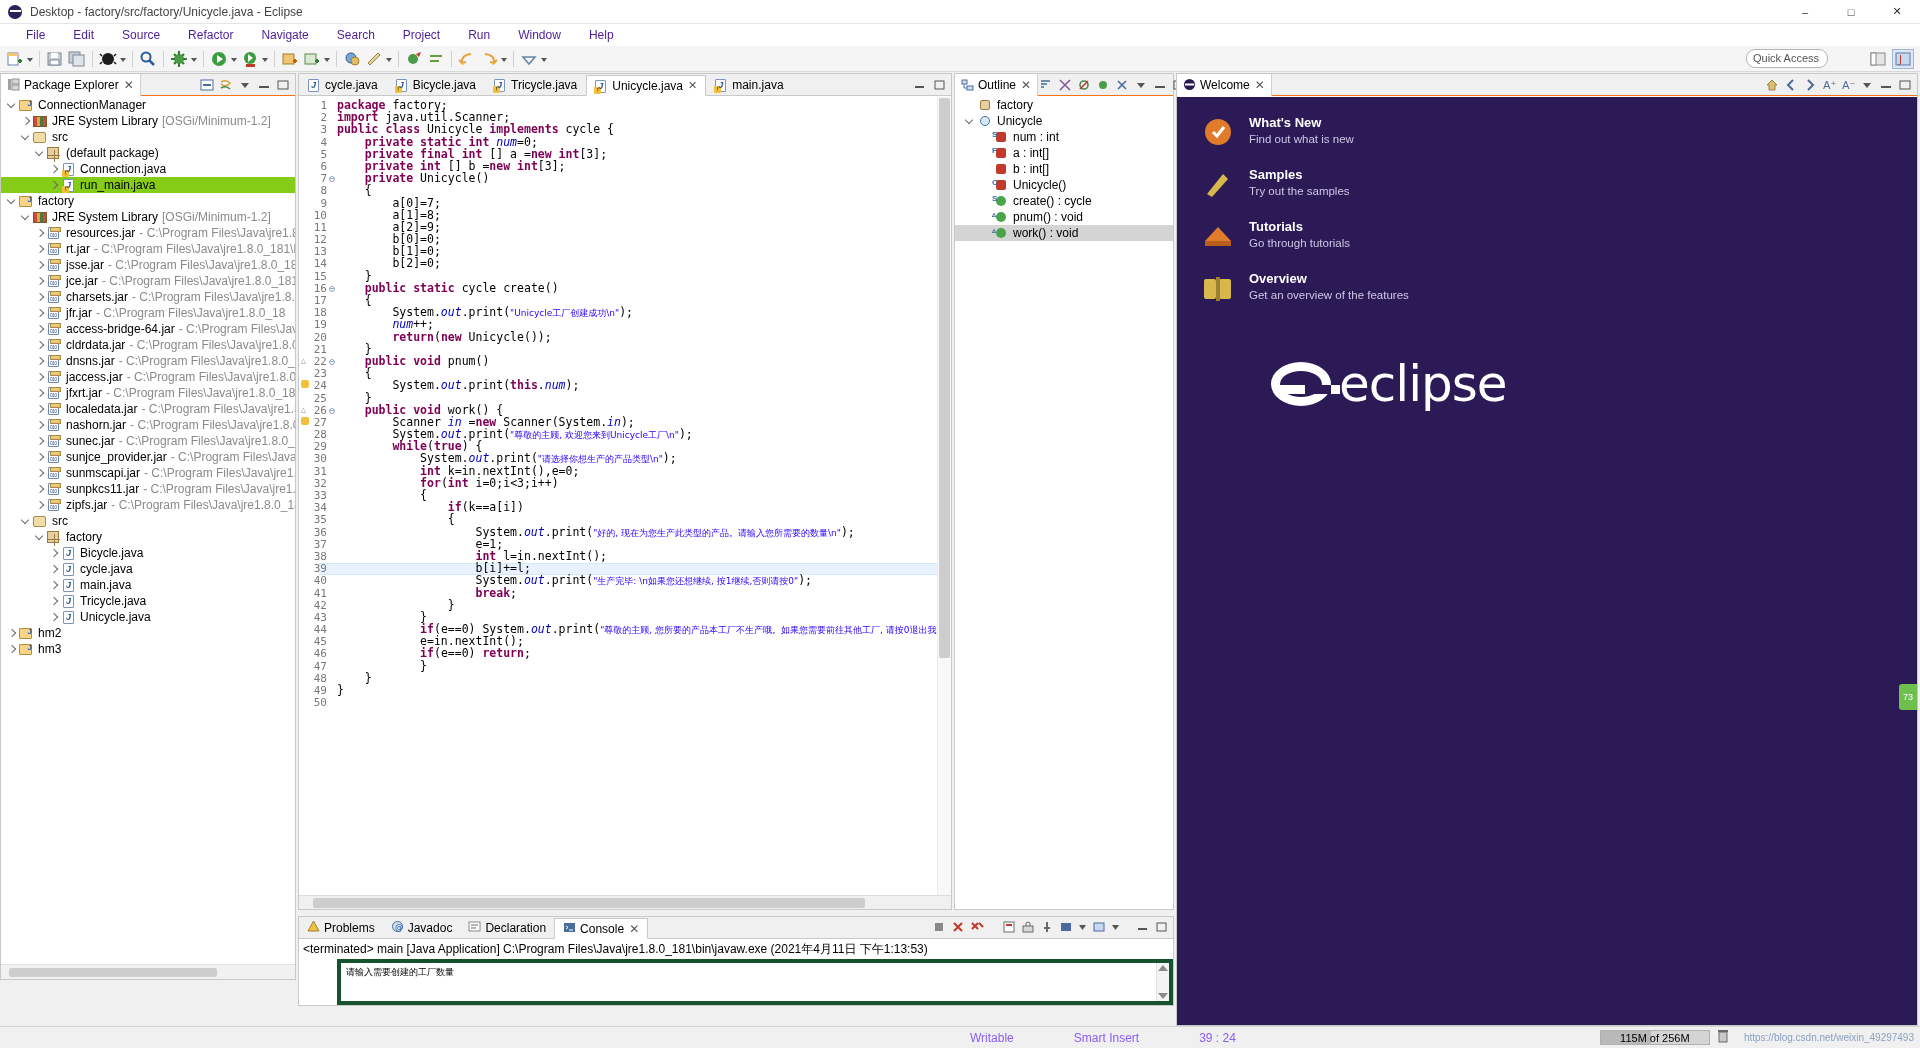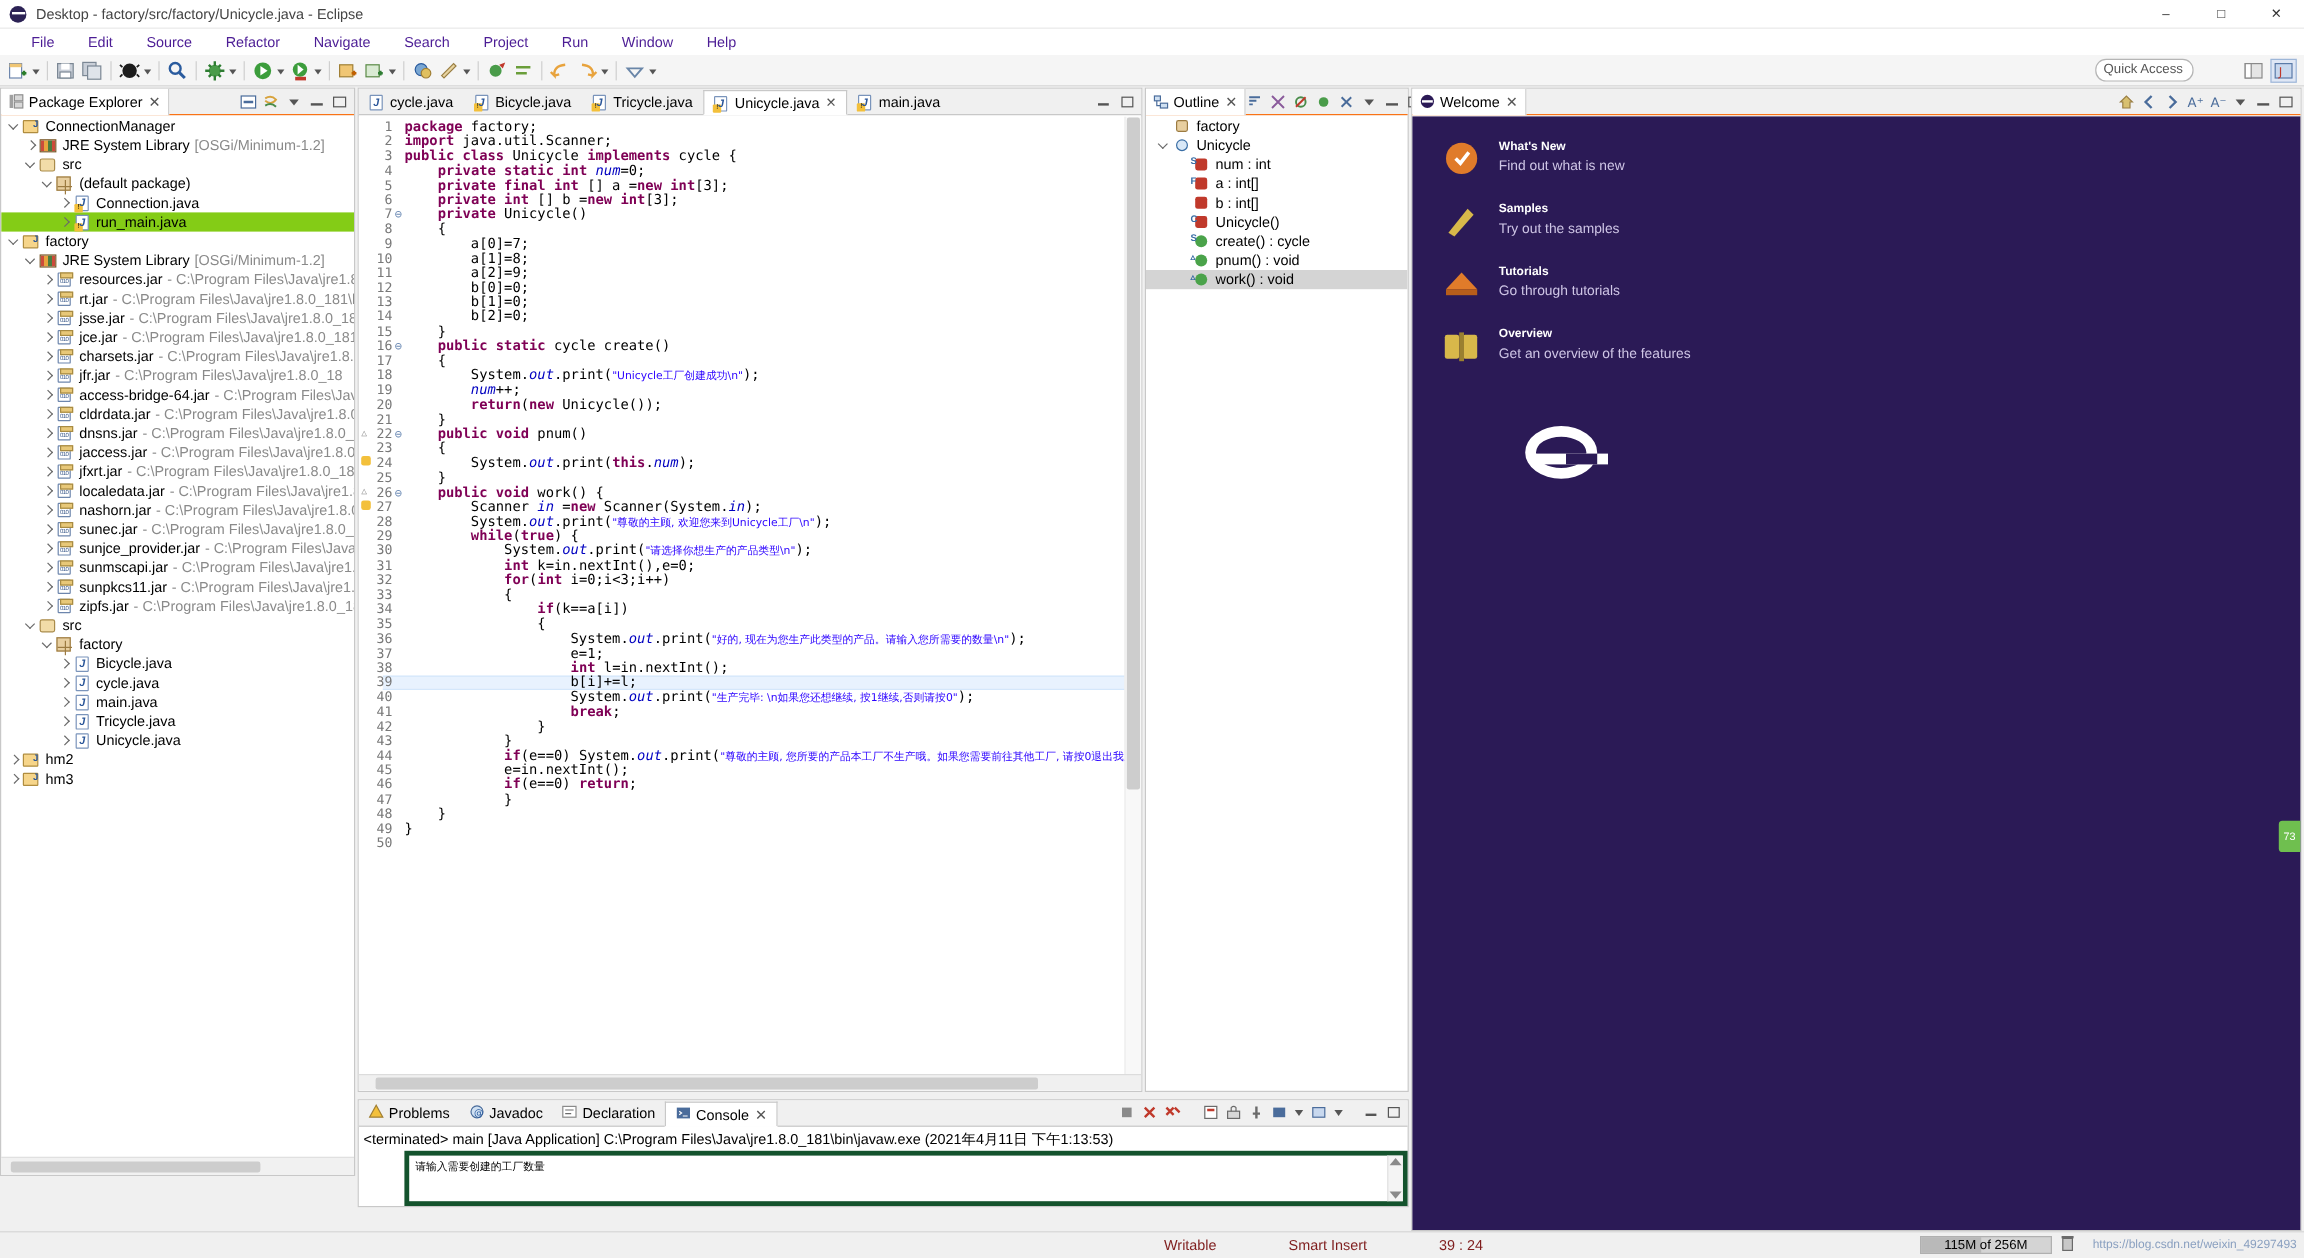--- a/index.html
+++ b/index.html
@@ -142,21 +142,21 @@
   .sq.pkg{background:#e8cfa0;border:1px solid #9c7b41;}
   .sq.cls{background:#d9e8f7;border:1px solid #3a6ea5;border-radius:50%;}
   .sq.grn{background:#4aa34a;border-radius:50%;}
   .sq.red{background:#c0392b;border-radius:2px;}
   .badge{position:absolute;left:-1px;top:1px;font-size:8px;font-weight:bold;color:#3a6ea5;}
   
   #welcome { left:1176px; top:0; right:2px; bottom:0; }
   .wel-body{position:absolute;top:23px;left:0;right:0;bottom:0;background:#2b1a56;overflow:hidden;}
   .wel-item{display:flex;align-items:flex-start;margin:18px 0 0 24px;}
   .wel-ic{width:34px;height:34px;margin-right:14px;border-radius:4px;position:relative;flex:0 0 34px;}
-  .wel-t{color:#fff;font-size:10px;font-weight:bold;line-height:16px;}
+  .wel-t{color:#fff;font-size:13px;font-weight:bold;line-height:16px;}
   .wel-d{color:#cfc6e6;font-size:11.5px;line-height:16px;}
   .wel-logo{position:absolute;left:94px;top:258px;display:flex;align-items:center;}
   .wel-logo .ring{
     width:60px;height:44px;border-radius:50%;border:9px solid #fff;position:relative;margin-right:8px;
   }
   .wel-logo .ring:after{content:"";position:absolute;right:-9px;top:14px;width:26px;height:9px;background:#2b1a56;}
   .wel-logo .ring:before{content:"";position:absolute;left:-2px;top:14px;width:62px;height:9px;background:#fff;}
   .wel-word{color:#fff;font-size:50px;letter-spacing:-1px;font-family:"DejaVu Sans",sans-serif;}
   
   #bottom-panel { left:298px; top:null; bottom:20px; width:876px; height:90px;}
@@ -166,21 +166,21 @@
   .bp-tools{position:absolute;right:4px;top:3px;display:flex;gap:5px;align-items:center;}
   .cons-head{position:absolute;top:23px;left:0;right:0;height:17px;font-size:12px;padding:1px 4px;color:#000;}
   .cons-body{position:absolute;top:42px;left:0;right:0;bottom:0;background:#fff;border:4px solid #14532d;margin-left:38px;}
   .cons-text{font-family:"DejaVu Sans",sans-serif;font-size:9px;padding:3px 5px;color:#000;}
   .cons-vscroll{position:absolute;right:0;top:0;width:13px;bottom:0;background:#f4f4f4;border-left:1px solid #e0e0e0;}
   
   .statusbar{
     position:absolute;left:0;right:0;bottom:0;height:22px;background:#f0f0f0;
     border-top:1px solid #d6d6d6;display:flex;align-items:center;font-size:12px;
   }
-  .sb-cell{padding:0 10px;height:22px;display:flex;align-items:center;color:#7f1d1d;}
+  .sb-cell{padding:0 10px;height:22px;display:flex;align-items:center;color:#8b5cf6;}
   .mem-bar{
     margin-left:auto;display:flex;align-items:center;gap:6px;padding-right:6px;
   }
   .mem-box{
     width:110px;height:15px;background:#d4d4d4;border:1px solid #b0b0b0;position:relative;
     font-size:11px;display:flex;align-items:center;justify-content:center;
   }
   .mem-fill{position:absolute;left:0;top:0;bottom:0;width:46%;background:#b9b9b9;}
   .mem-lbl{position:relative;z-index:2;}
   
@@ -917,20 +917,21 @@
               <rect x="18" y="8" width="12" height="20" rx="2" fill="#d8b84a"></rect>
               <rect x="15" y="6" width="4" height="24" fill="#9a8030"></rect>
             </svg></div>
           <div>
             <div class="wel-t">Overview</div>
             <div class="wel-d">Get an overview of the features</div>
           </div>
         </div>
     <div class="wel-logo">
         <div class="ring"></div>
+        <div class="wel-word">eclipse</div>
       </div>
       </div>
     <div class="greenlbl">73</div>
   </div>
 
   <div class="view" id="bottom-panel">
     <div class="bp-tabbar" id="bp-tabbar">
         <div class="bp-tab">
           <span class="vt-icon" style="margin-right: 4px;"><svg width="13" height="13">
               <path d="M6.5 1 L12 11 L1 11 Z" fill="#f3c03b" stroke="#a07f35"></path>

